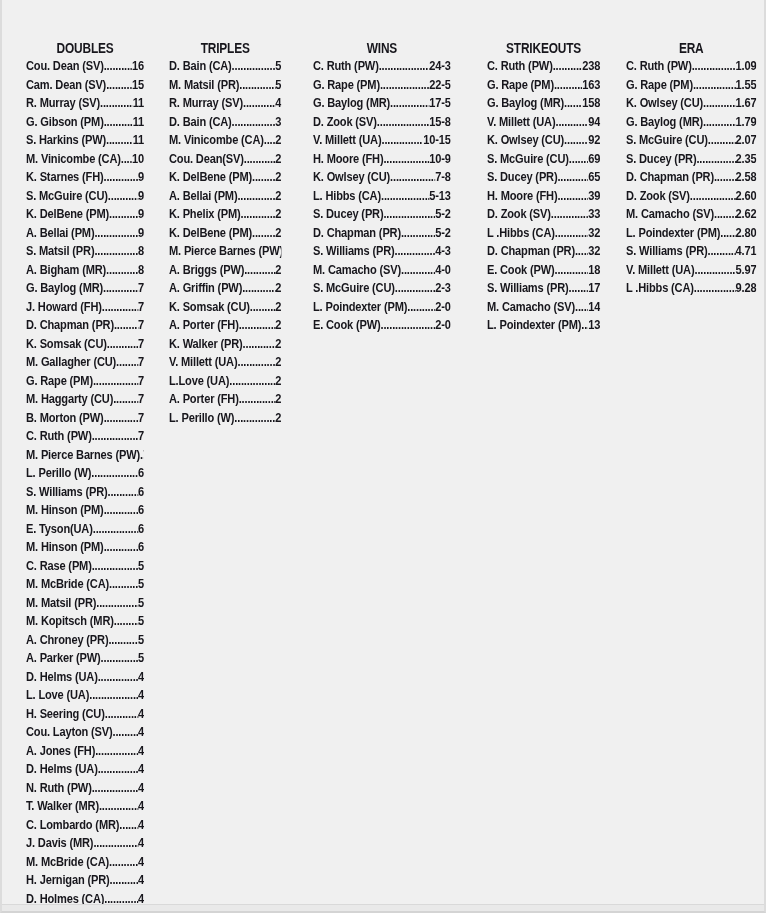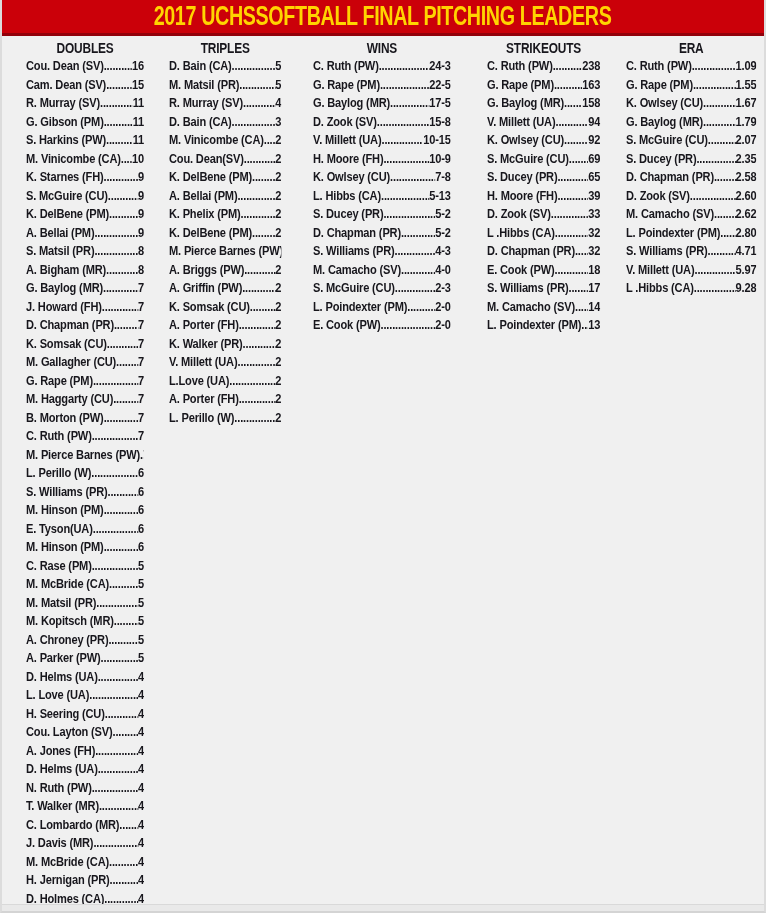--- a/index.html
+++ b/index.html
@@ -48,23 +48,20 @@
   .c4{left:624px;width:159px;}
   .footer-strip{
     position:absolute;left:0;right:0;bottom:0;height:6px;
     background:#e9e9e9;border-top:1px solid #d9d9d9;
   }
 </style>
 </head>
 <body>
 
 <div class="page">
-  <div class="banner">
-    <span class="banner-text">2017 UCHSSOFTBALL FINAL PITCHING LEADERS</span>
-  </div>
   <div class="columns" id="columns">
       <div class="col c0">
         <div class="col-header">DOUBLES</div>
         <div class="row">
           <span class="name">Cou. Dean (SV)</span>
           <span class="dots"></span>
           <span class="val">16</span>
         </div>
         <div class="row">
           <span class="name">Cam. Dean (SV)</span>

